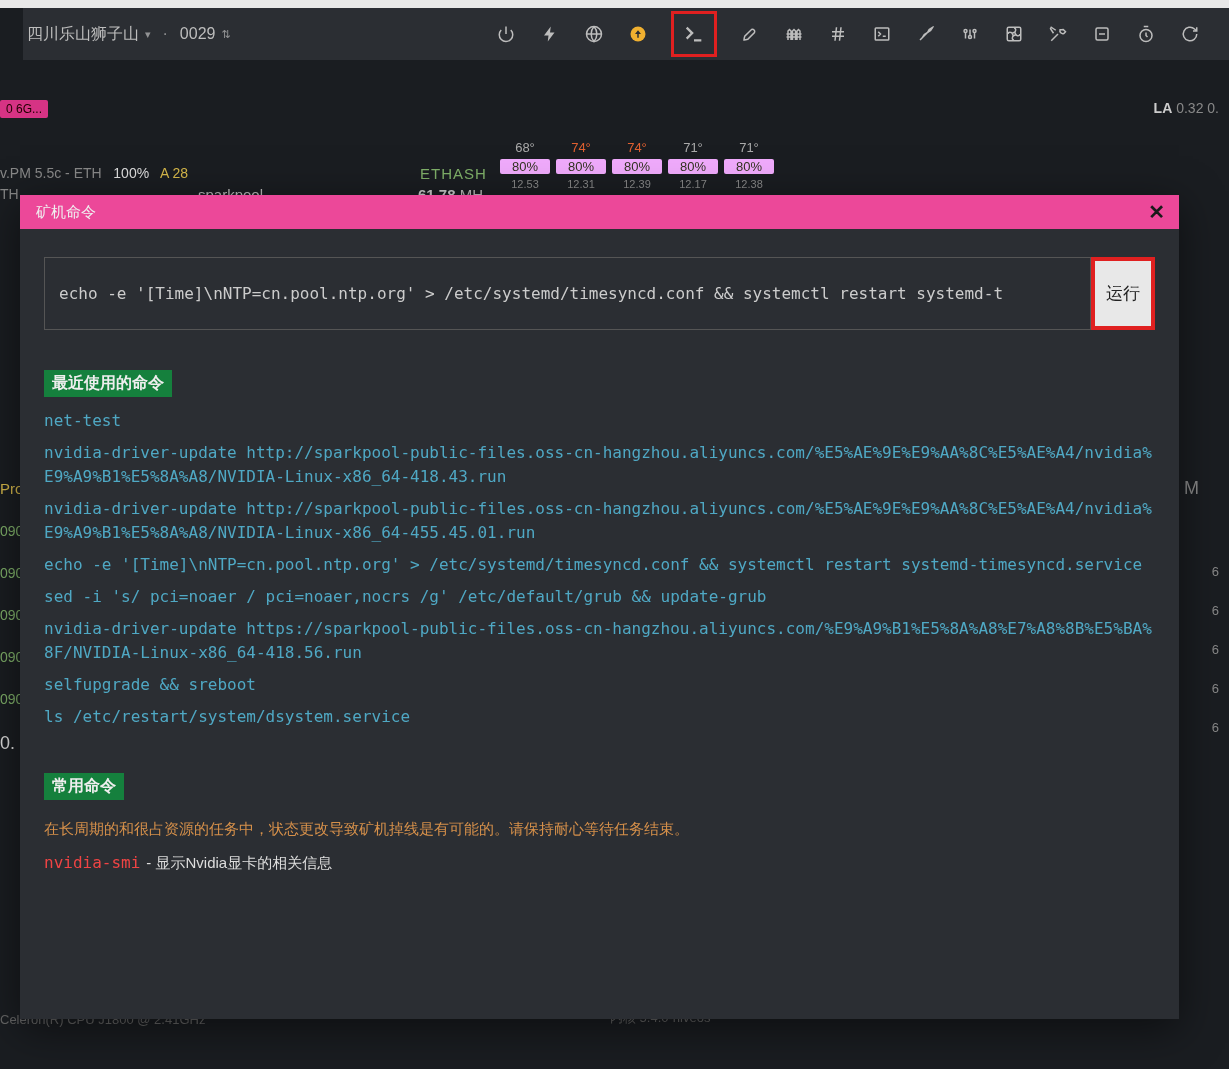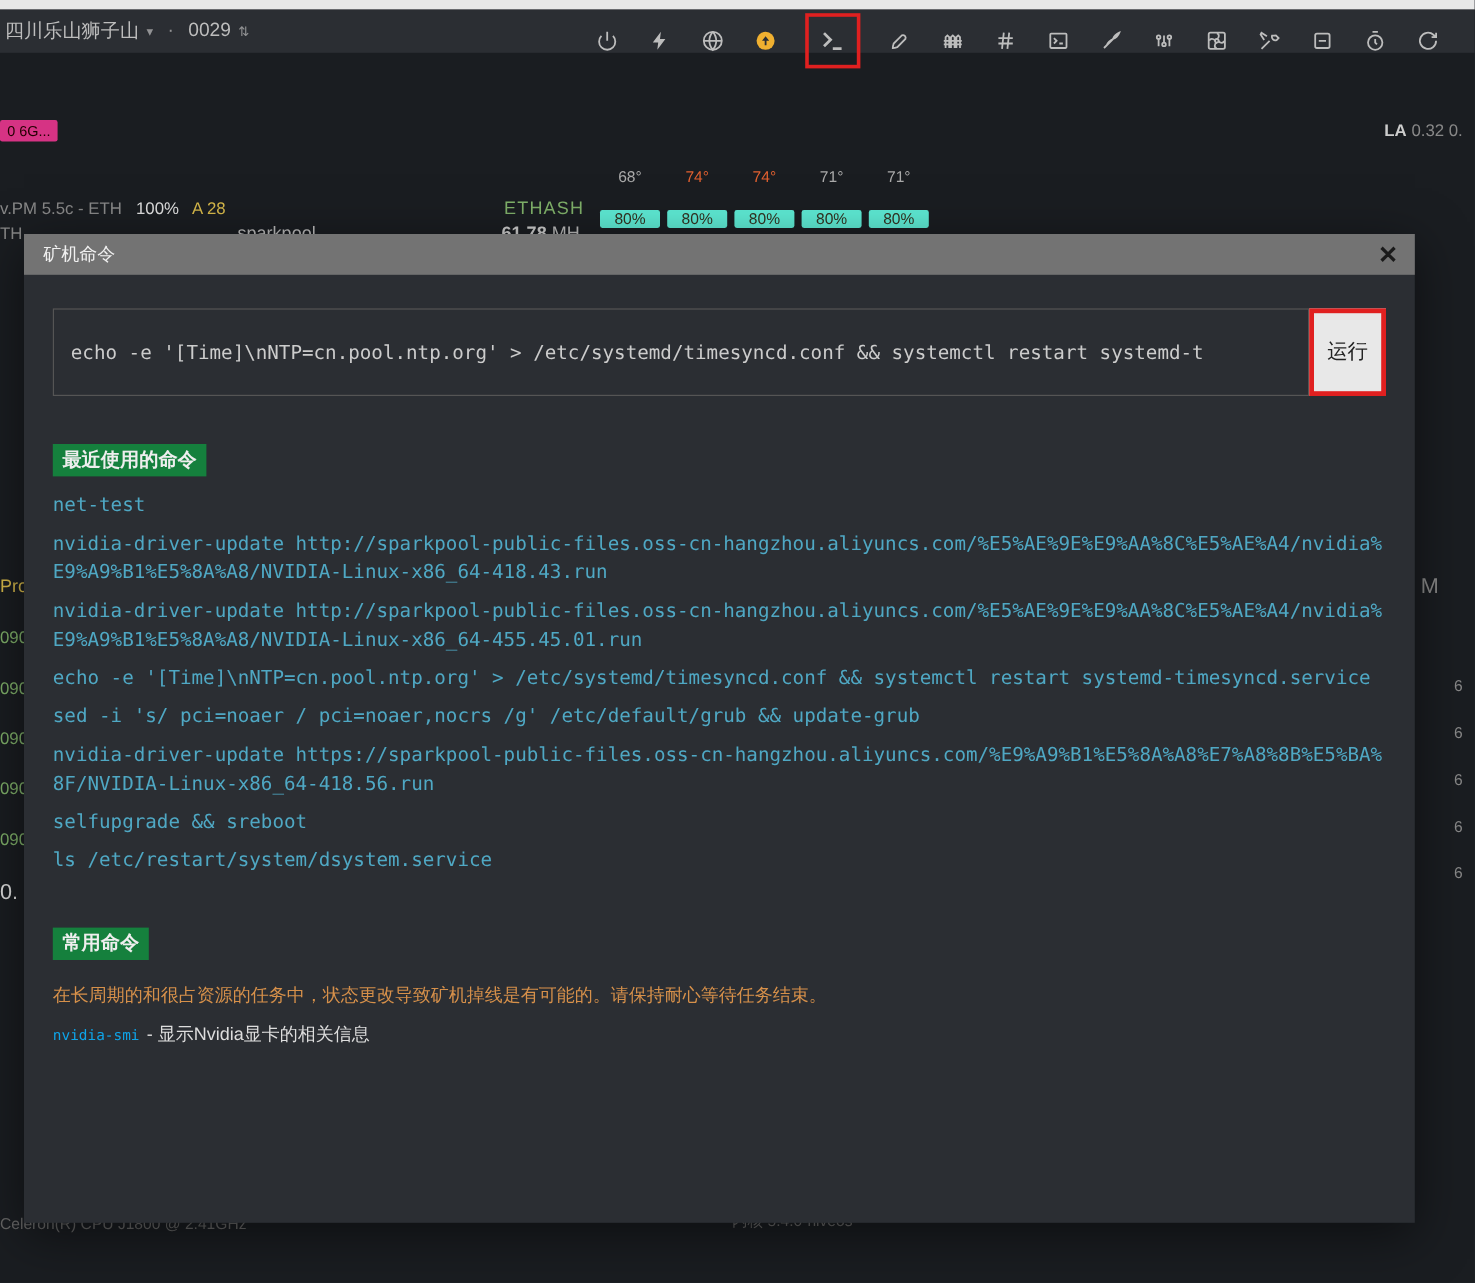--- a/index.html
+++ b/index.html
@@ -8,24 +8,25 @@
     color: #a0a0a0;
     font-family: -apple-system, BlinkMacSystemFont, "Segoe UI", sans-serif;
     width: 1229px;
     height: 1069px;
     overflow: hidden;
     position: relative;
   }
   .topbar-light { height: 8px; background: #e8e8e8; }
   .header {
     background: #2b2e33;
-    height: 36px;
+    height: 52px;
     display: flex;
     padding: 0 0 0 0;
     position: relative;
+    margin-left: 23px;
   }
   .breadcrumbs {
     display: flex;
     align-items: center;
     gap: 6px;
     padding-left: 4px;
     color: #bdbdbd;
     font-size: 16px;
   }
   .breadcrumbs .caret { font-size: 11px; opacity: .7; }
@@ -64,22 +65,22 @@
   .gpu-row {
     position: absolute; top: 140px; left: 500px;
     display: flex; gap: 6px;
   }
   .gpu-cell {
     width: 50px; text-align: center;
   }
   .gpu-temp { font-size: 13px; color: #aaa; }
   .gpu-temp.hot { color: #e06030; }
   .gpu-pct {
-    background: #5eead4; color: #332; font-size: 13px;
-    padding: 0 4px; margin-top: 20px; border-radius: 2px;
+    background: #f0abfc; color: #332; font-size: 13px;
+    padding: 0 4px; margin-top: 4px; border-radius: 2px;
   }
   .gpu-sub { font-size: 11px; color: #888; margin-top: 4px; }
   .miner-row {
     position: absolute; top: 165px; left: 0;
     font-size: 14px; color: #888;
   }
   .miner-row .pct { color: #ddd; }
   .miner-row .a { color: #d6b84a; }
   .ethash {
     position: absolute; top: 165px; left: 420px;
@@ -111,21 +112,21 @@
     color: #666; font-size: 13px;
   }
   .modal {
     position: absolute;
     top: 195px; left: 20px; right: 50px; bottom: 50px;
     background: #2b2e33;
     display: flex; flex-direction: column;
     box-shadow: 0 10px 40px rgba(0,0,0,.5);
   }
   .modal-header {
-    background: #737373;
+    background: #ec4899;
     height: 34px;
     display: flex; align-items: center; justify-content: space-between;
     padding: 0 14px 0 16px;
     color: #f0f0f0;
     font-size: 15px;
   }
   .close-x { cursor: pointer; font-size: 20px; color: #1a1a1a; font-weight: bold; }
   .modal-body {
     flex: 1;
     overflow-y: auto;
@@ -178,21 +179,21 @@
     cursor: pointer;
     word-break: break-all;
   }
   .warn {
     color: #d6904a;
     font-size: 15px;
     margin: 8px 0 14px 0;
     font-family: -apple-system, sans-serif;
   }
   .cmd-desc-row { display: flex; align-items: baseline; gap: 6px; }
-  .cmd-name { color: #0ea5e9; font-size: 12px; }
+  .cmd-name { color: #ef4444; font-size: 16px; }
   .cmd-desc { color: #ddd; font-size: 15px; font-family: -apple-system, sans-serif; }
   .right-m {
     position: absolute; top: 478px; right: 30px;
     color: #888; font-size: 18px;
   }
   .right-stubs {
     position: absolute; top: 564px; right: 10px;
     display: flex; flex-direction: column; gap: 24px;
     color: #888; font-size: 13px;
   }

